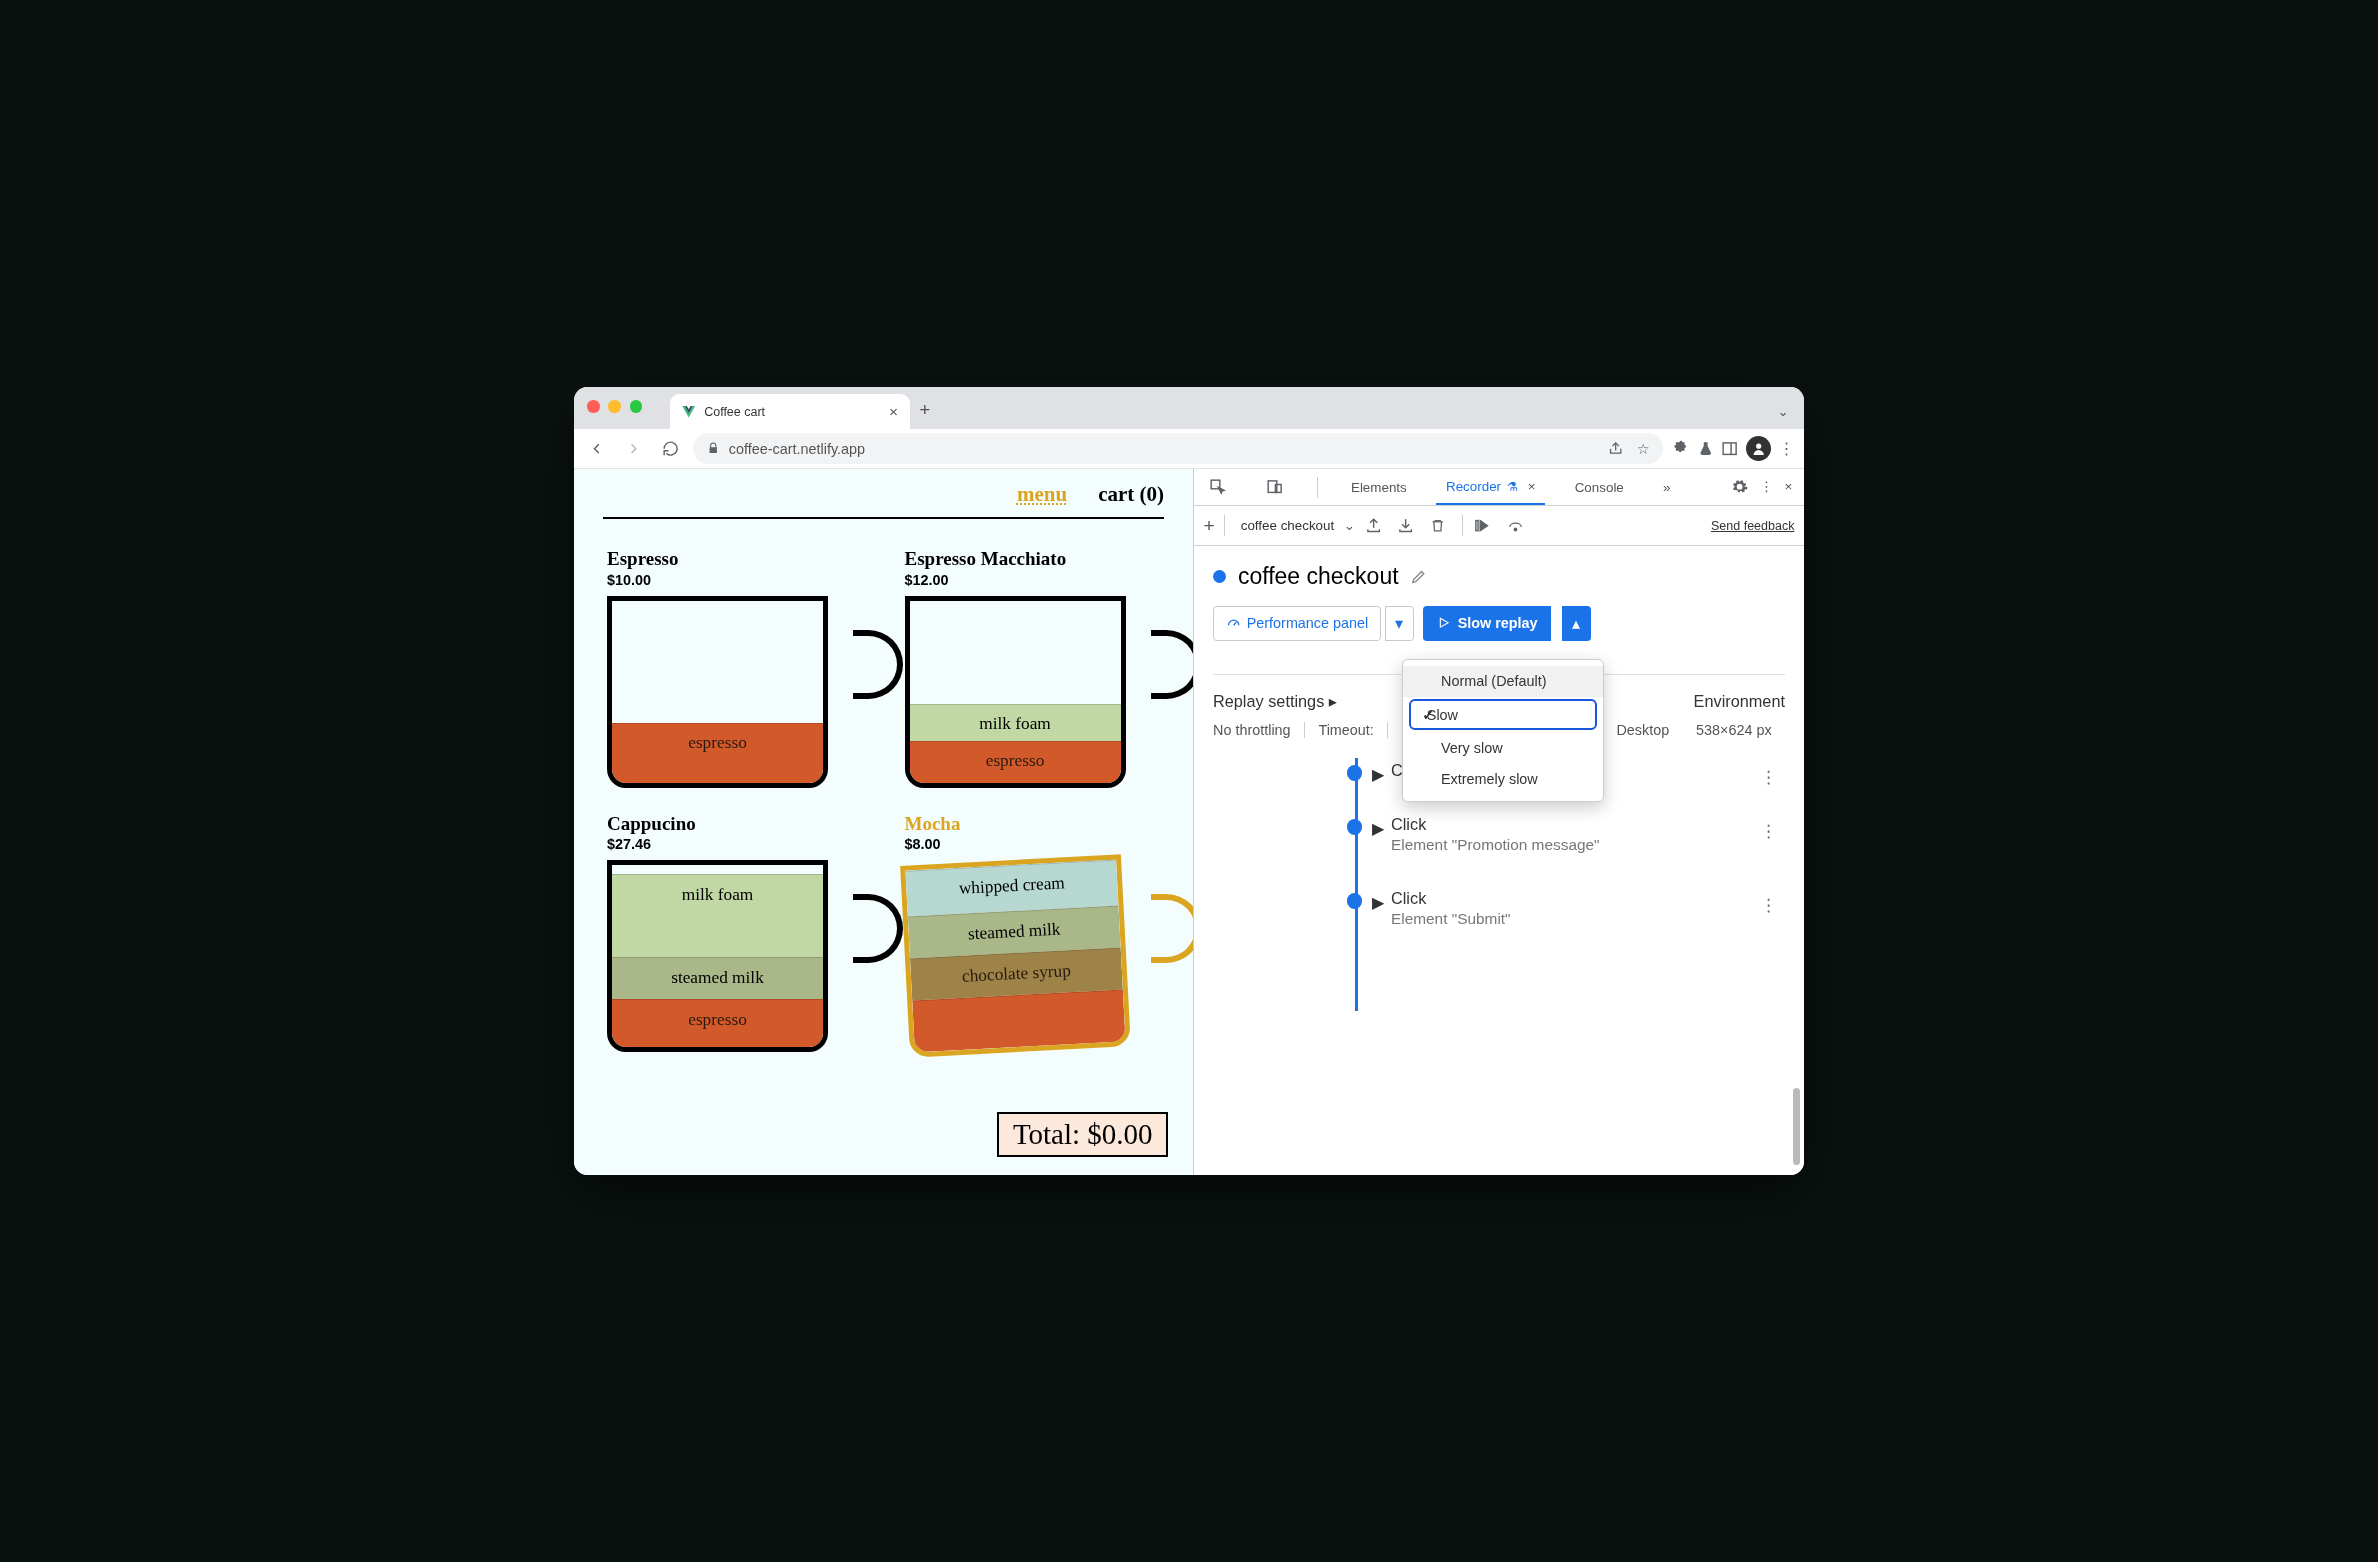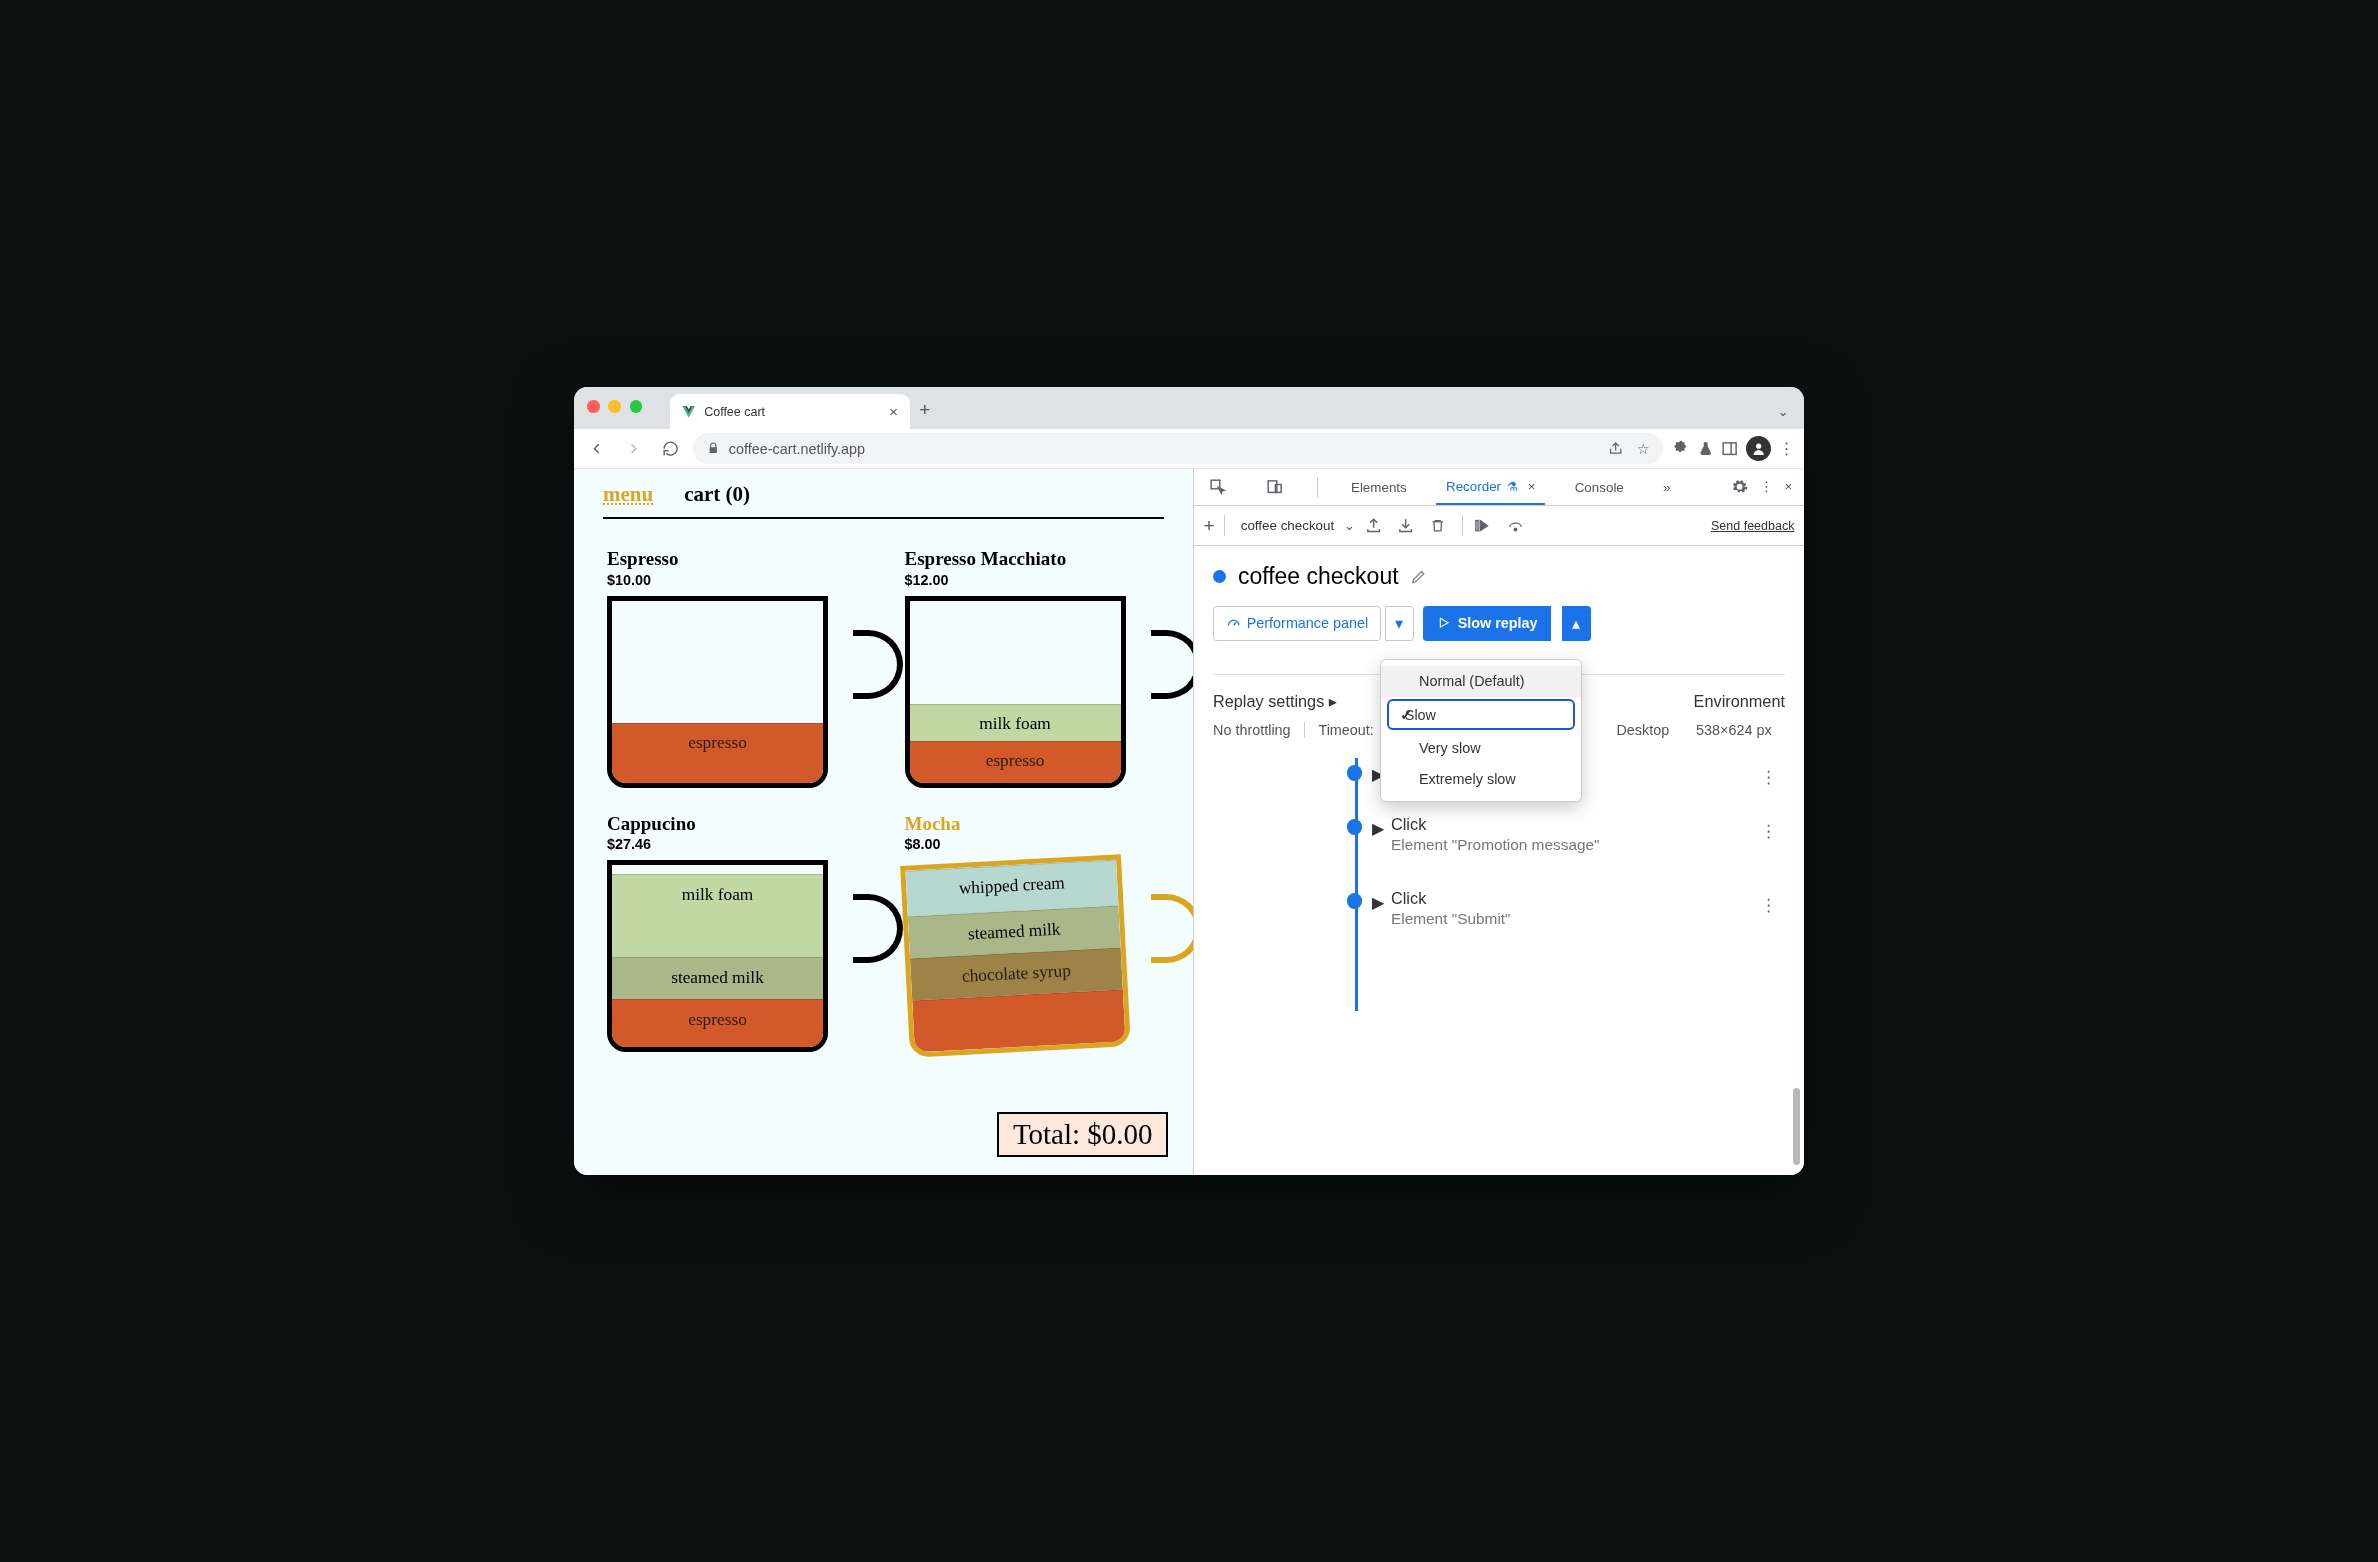--- a/index.html
+++ b/index.html
@@ -63,21 +63,21 @@
   .right-icons{display:flex;gap:7.7px;align-items:center;color:#5f6368}
   .avatar{width:25px;height:25px;border-radius:50%;background:#333;color:#fff;display:flex;align-items:center;justify-content:center;font-size:15.4px}
 
   
   .content{flex:1;display:flex;overflow:hidden}
   .page{flex:1;background:#f4fdfd;overflow:hidden;position:relative;display:flex;flex-direction:column}
   .devtools{width:611px;background:#fff;border-left:1px solid #ccc;display:flex;flex-direction:column;position:relative}
 
   
   .page-nav{
-    display:flex;justify-content:flex-start;gap:31px;
+    display:flex;justify-content:flex-end;gap:31px;
     padding:13.4px 0 9.6px;font-family:Georgia,serif;font-size:21px;font-weight:bold;
     border-bottom:2.9px solid #000;margin:0 29px;
   }
   .page-nav .menu{color:#daa520;text-decoration:underline dotted}
   .products{
     display:grid;grid-template-columns:1fr 1fr;gap:25px 42px;
     padding:29px 33px;overflow:hidden;
   }
   .product h3{font-family:Georgia,serif;font-size:19px;font-weight:bold;margin-bottom:1.9px}
   .product .price{font-family:Liberation Sans, sans-serif;font-weight:bold;font-size:14.4px;margin-bottom:7.7px}
@@ -146,21 +146,21 @@
   .settings{margin-top:33px;border-top:1px solid #e0e0e0;padding-top:17.3px}
   .settings-row1{display:flex;gap:19px;font-size:16.3px;color:#333}
   .settings-row1 .lbl{font-weight:500}
   .settings-row1 .env{margin-left:auto}
   .settings-row2{display:flex;gap:13.4px;font-size:14.4px;color:#555;margin-top:11.5px}
   .settings-row2 span{border-right:1px solid #ccc;padding-right:13.4px}
   .settings-row2 span:last-child{border:none}
 
   
   .speed-menu{
-    position:absolute;left:186px;top:113px;width:202px;background:#fff;border:1px solid #ccc;border-radius:5.8px;
+    position:absolute;left:208px;top:113px;width:202px;background:#fff;border:1px solid #ccc;border-radius:5.8px;
     box-shadow:0 5.8px 17.3px rgba(0,0,0,.2);z-index:50;padding:5.8px 0;font-size:14.4px;
   }
   .speed-item{padding:7.7px 13.4px 7.7px 38px;position:relative;color:#333}
   .speed-item.default{background:#f1f1f1}
   .speed-item.sel{
     position:relative;
   }
   .speed-item.sel::before{content:"✓";position:absolute;left:13.4px;color:#333;font-weight:bold}
   .speed-item.sel-outline{outline:2.9px solid #1a56db;outline-offset:-2.9px;border-radius:5.8px;margin:1.9px 5.8px;padding-left:18px}
   .tstep{position:relative;margin-bottom:27px}

